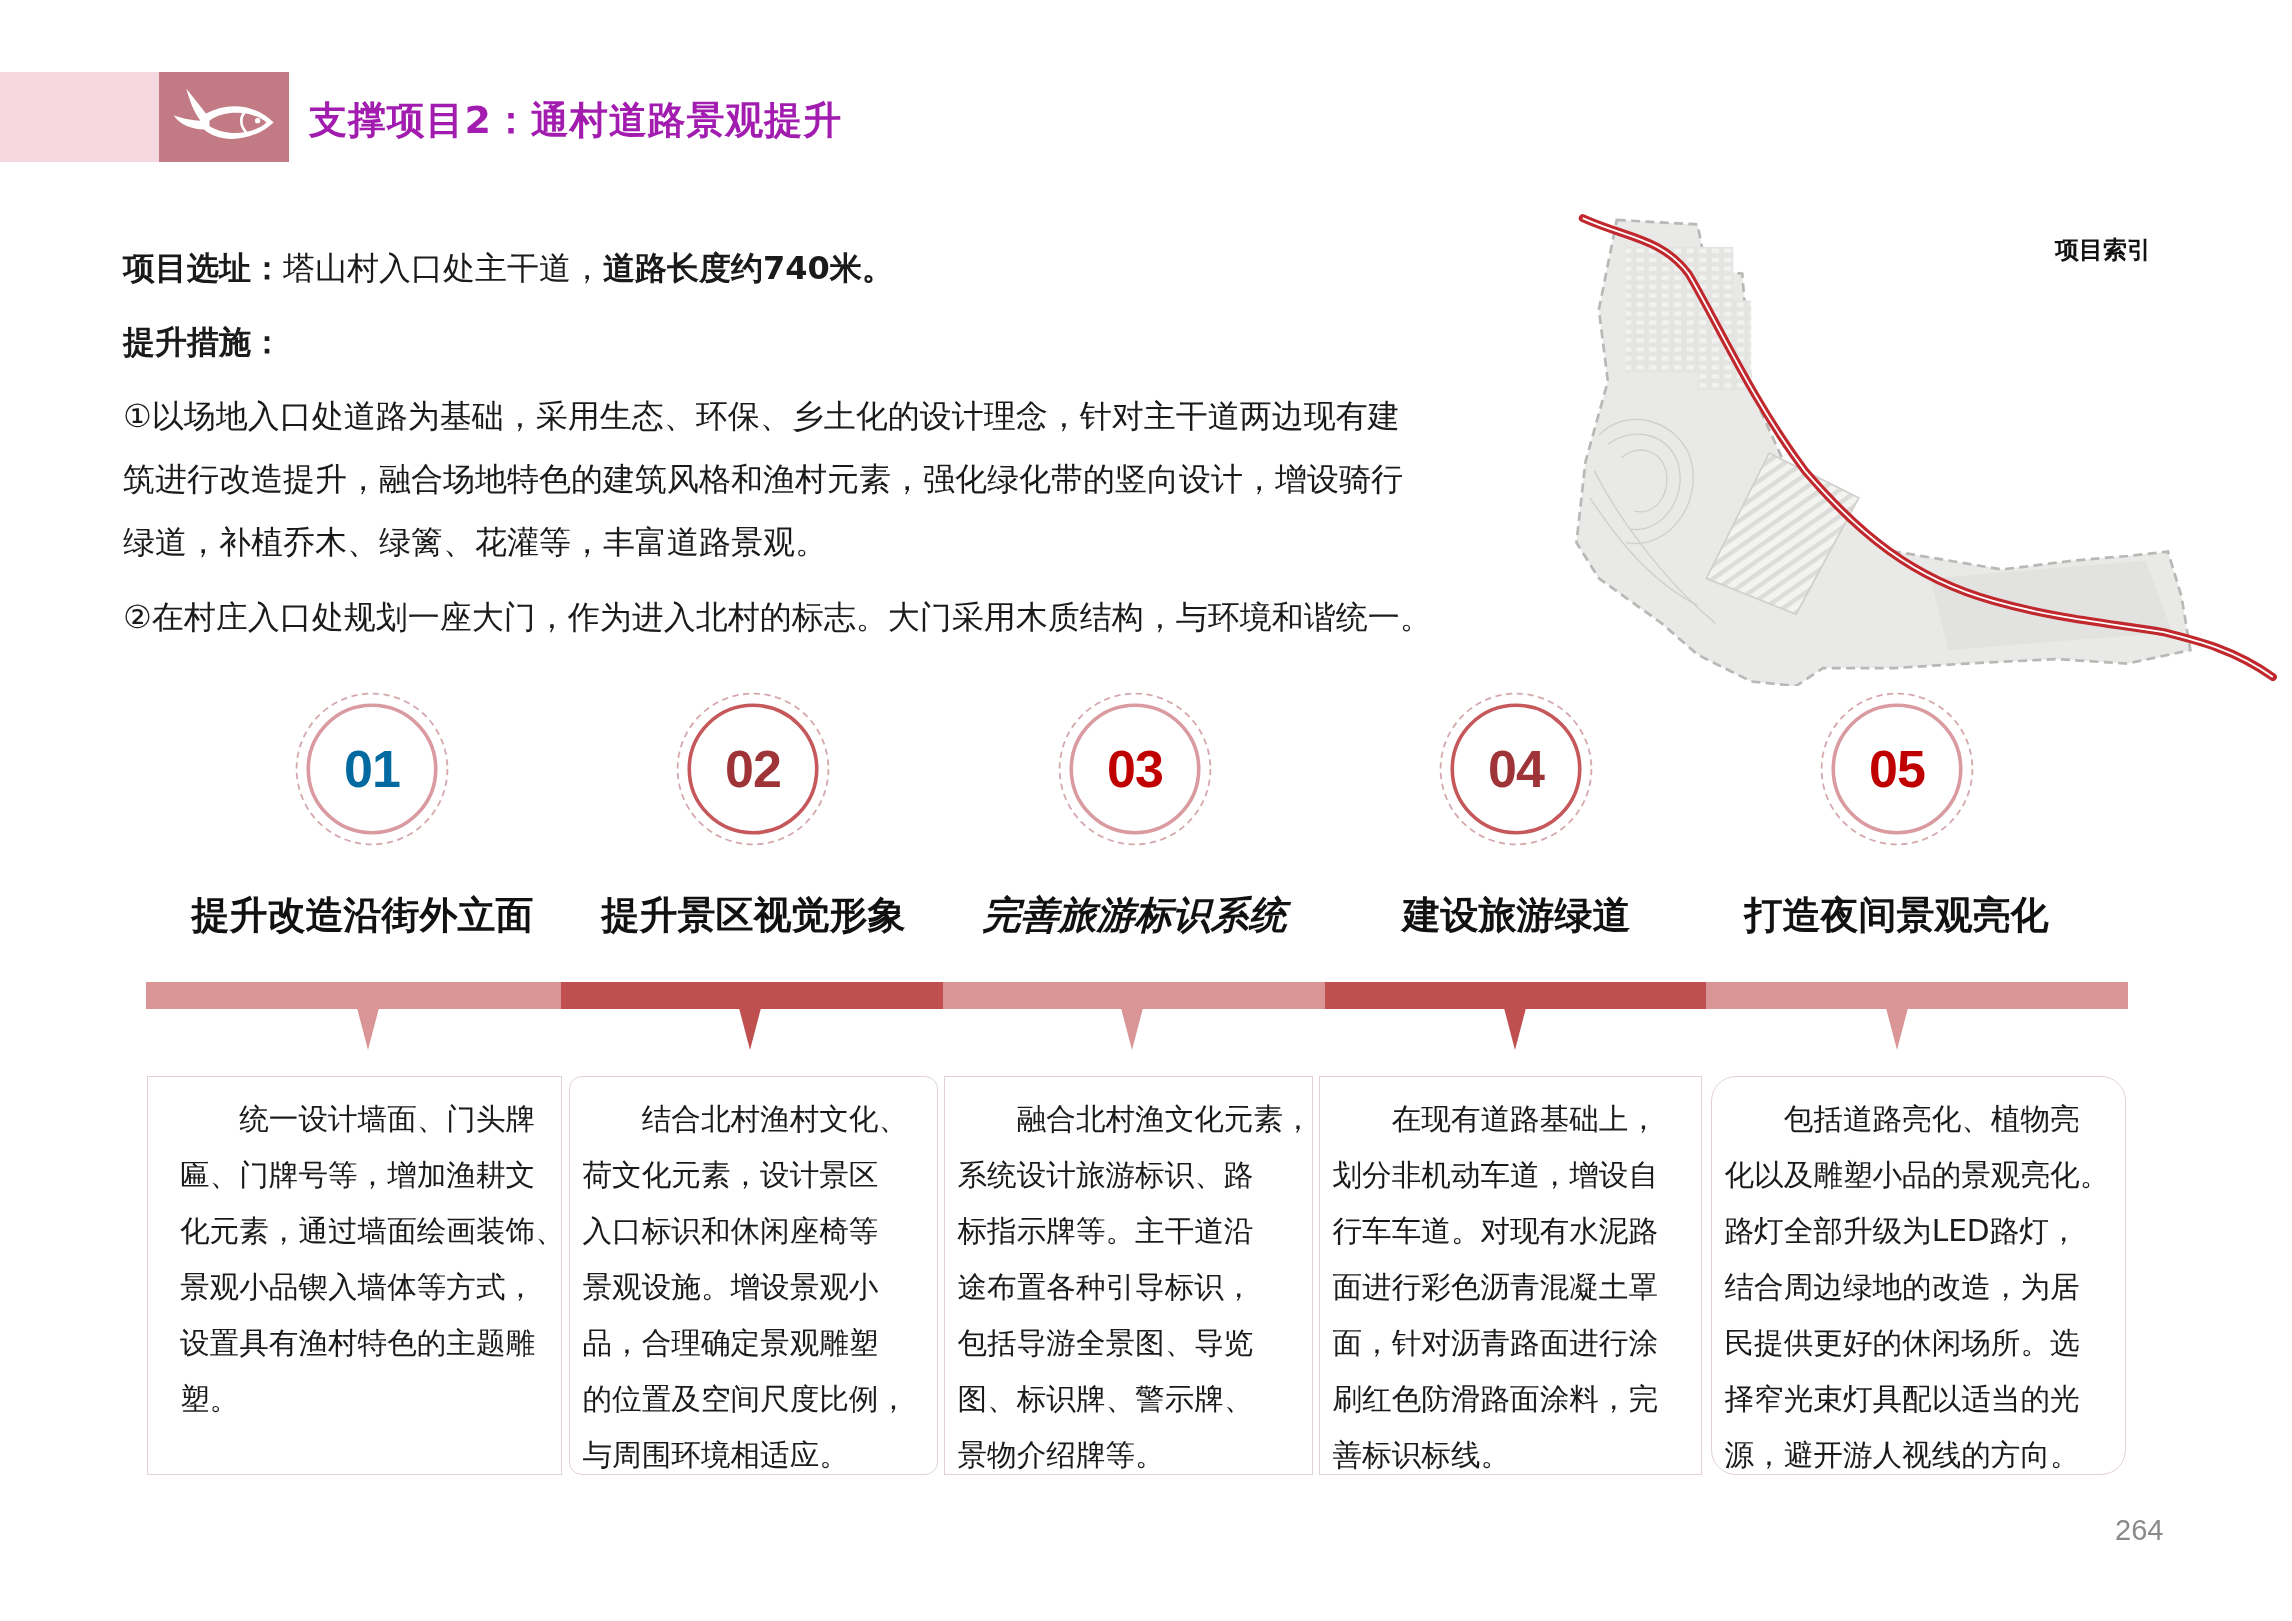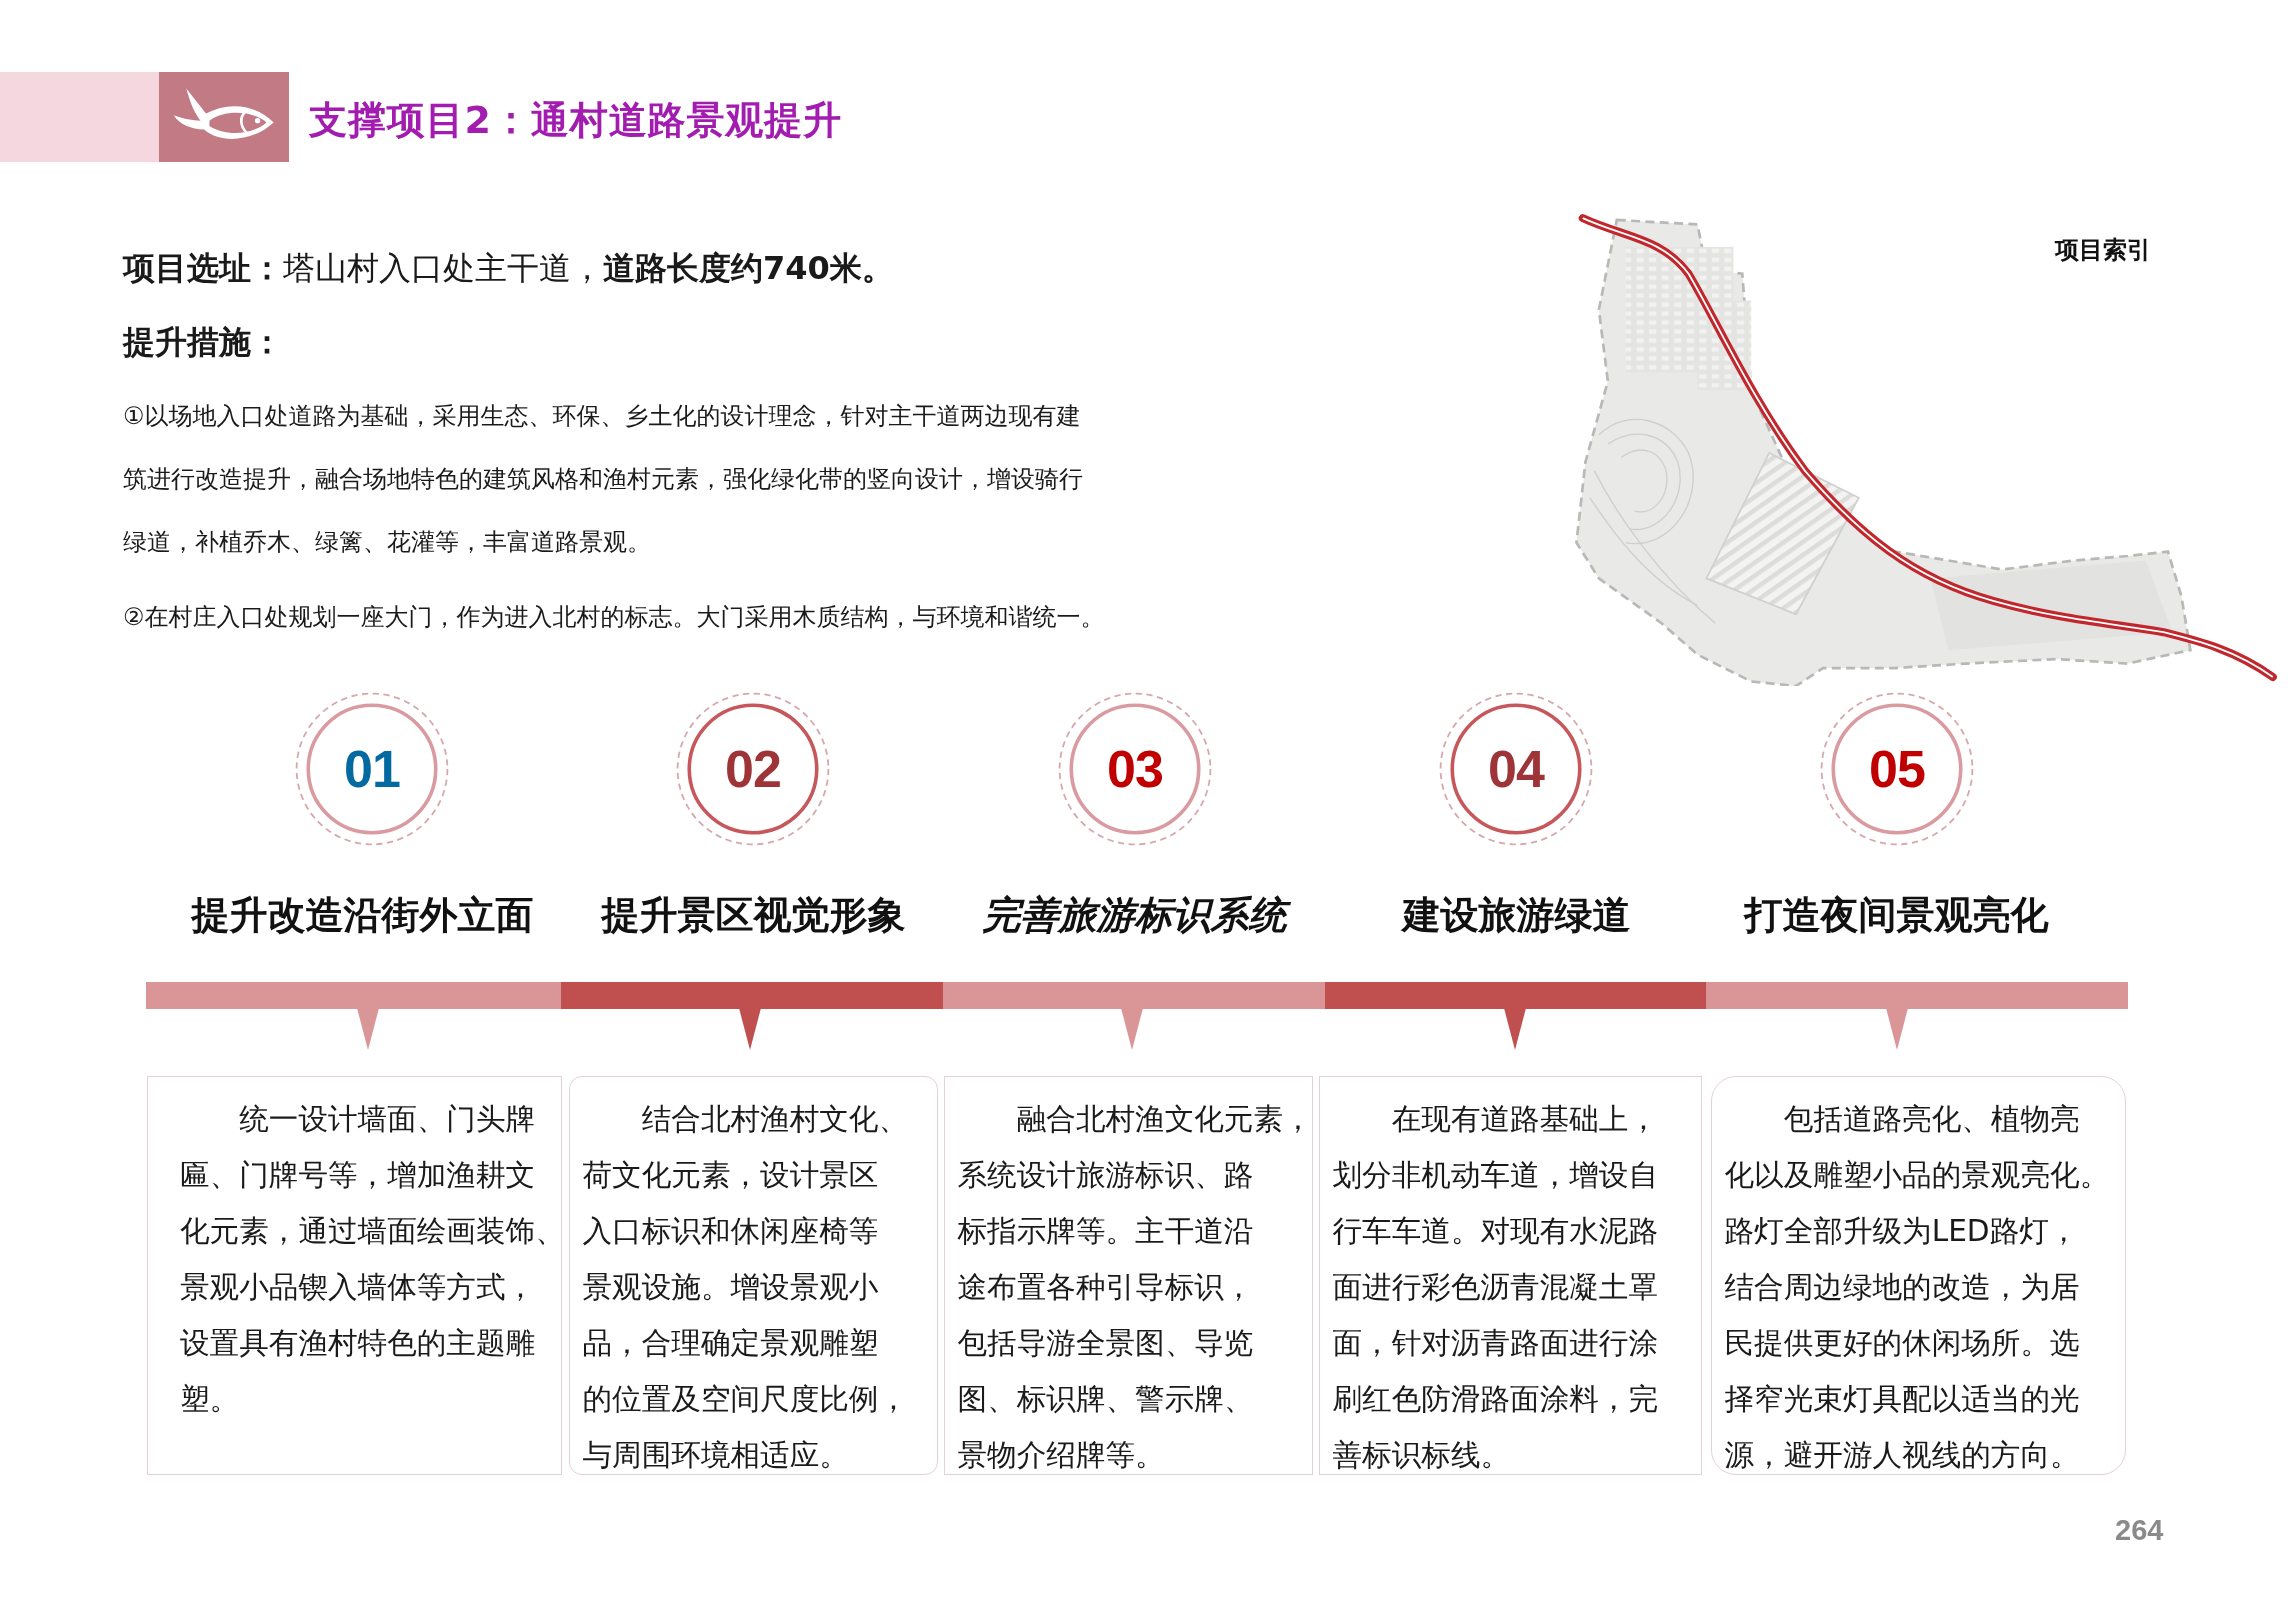--- a/index.html
+++ b/index.html
@@ -18,21 +18,21 @@
   .page-title {
     left:309px; top:93px; font-size:38px; font-weight:bold; letter-spacing:0.9px;
     line-height:54px; white-space:nowrap; color:#a21caf;
   }
 
   
   .intro { left:123px; width:1469px; font-size:32px; line-height:43px; white-space:nowrap; color:#1a1a1a; }
   .intro b { font-weight:bold; }
   .intro-1 { top:247px; }
   .intro-2 { top:321px; font-weight:bold; }
-  .para { left:123px; width:1469px; font-size:24px; line-height:63px; color:#1a1a1a; }
+  .para { left:123px; width:1469px; font-size:32px; line-height:63px; color:#1a1a1a; }
   .para-1 { top:385px; }
   .para-line { display:block; white-space:nowrap; }
   .para-2 { top:586px; }
 
   
   .map { left:1572px; top:202px; width:708px; height:484px; }
   .map-label { left:2055px; top:234px; font-size:24px; font-weight:bold; white-space:nowrap; color:#111;text-align:right; }
 
   
   .circle-wrap { top:690px; width:158px; height:158px; }
@@ -57,21 +57,21 @@
   
   .box {
     top:1076px; height:399px; box-sizing:border-box;
     border:1.8px solid #e3d2d4; background:#fff;
     padding:14.3px 10.7px 0 12.5px;
     font-size:29.6px; line-height:56px; color:#1a1a1a;
   }
   .box .ln { display:block; white-space:nowrap; }
   .box .ln.first { padding-left:2em; }
 
-  .page-number { left:2115px; top:1514px; font-size:29px; color:#8a8a8a; font-family:"Liberation Sans",sans-serif;font-weight:bold; }
+  .page-number { left:2115px; top:1514px; font-size:29px; color:#8a8a8a; font-family:"Liberation Sans",sans-serif; }
 </style>
 </head>
 <body>
 
 <div class="abs band-light"></div>
 <div class="abs band-dark">
   <svg width="111" height="66" viewBox="0 0 124 74">
     <path d="M18 4 C22 18 26 30 34 40 C26 40 14 38 4 34 C10 44 24 50 38 50 C56 66 92 64 116 42 C96 22 66 18 40 32 C34 24 26 14 18 4 Z" fill="#ffffff"></path>
     <path d="M44 40 C60 28 92 28 108 42 C92 56 62 58 44 46 Z" fill="#c27b84"></path>
     <path d="M84 30 C78 36 78 46 86 54" stroke="#ffffff" stroke-width="3" fill="none"></path>

